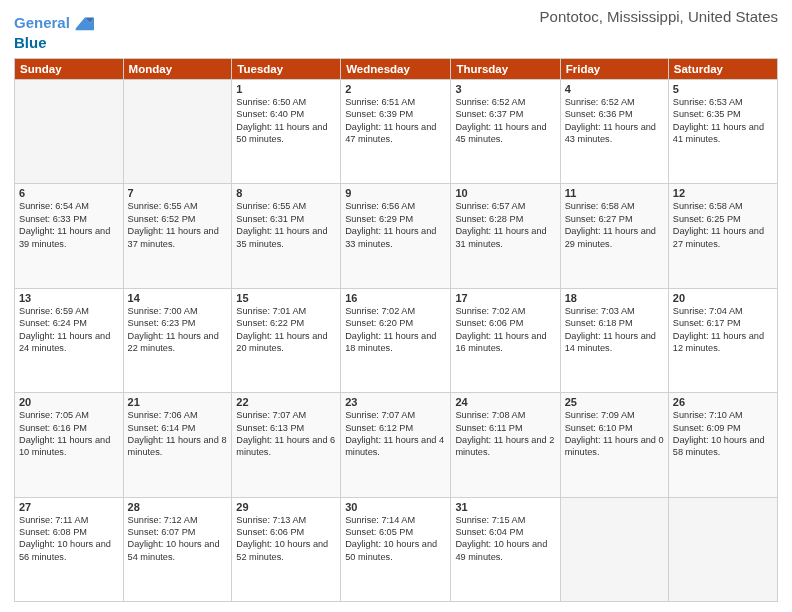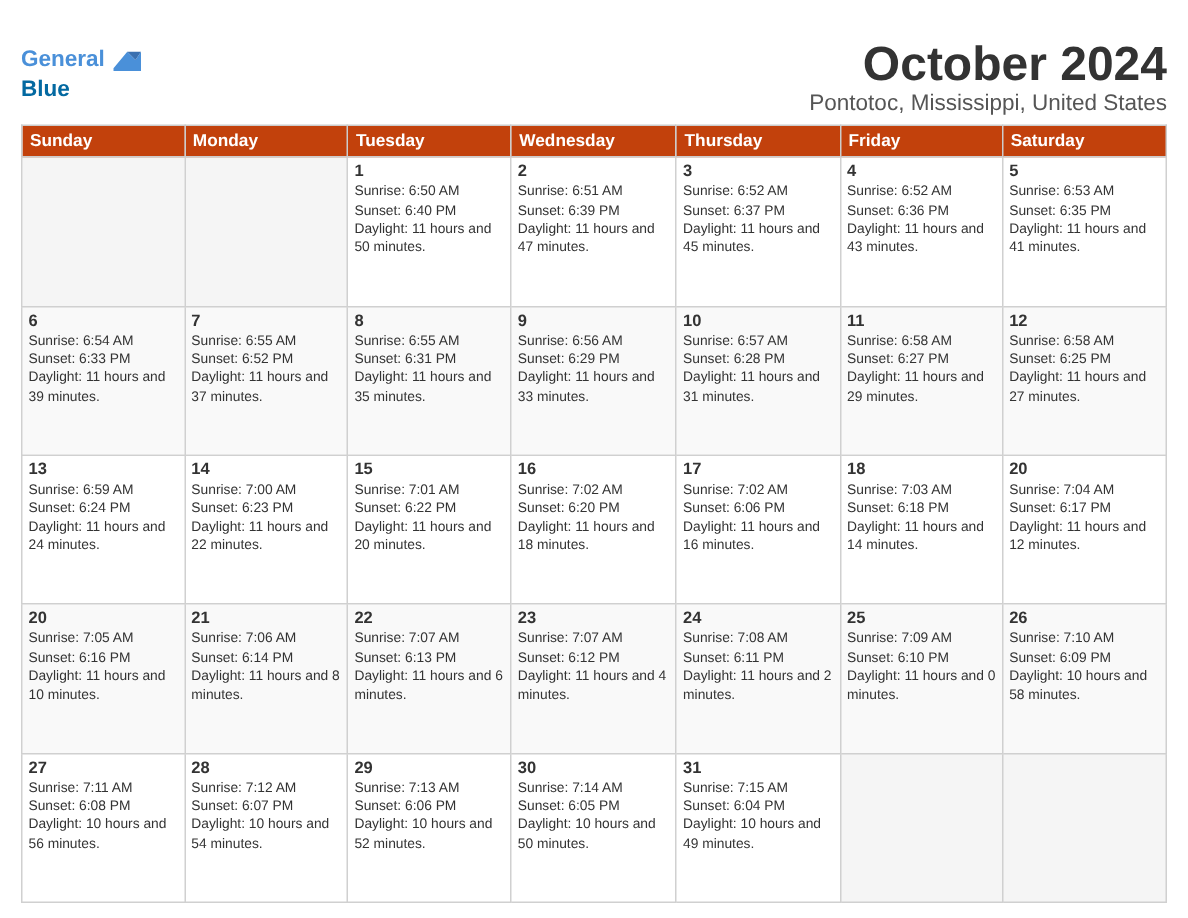--- a/index.html
+++ b/index.html
@@ -6,21 +6,21 @@
     body {
       font-family: Arial, sans-serif;
       background: #fff;
       width: 792px;
       height: 612px;
       overflow: hidden;
     }
     .page {
       width: 792px;
       height: 612px;
-      padding: 25px 14px 10px 14px;
+      padding: 8px 14px 10px 14px;
       display: flex;
       flex-direction: column;
     }
     .header {
       display: flex;
       align-items: flex-start;
       justify-content: space-between;
       margin-bottom: 6px;
     }
     .logo {
@@ -109,21 +109,20 @@
           </span>
           <svg class="logo-icon" viewBox="0 0 24 24">
             <polygon points="4,18 14,6 20,12 24,6 24,20 4,20" fill="#4a90d9"></polygon>
             <polygon points="14,6 20,12 24,6" fill="#3a70b0"></polygon>
           </svg>
         </div>
         <span class="logo-text" style="color:#0369a1;">Blue</span>
       </div>
     </div>
     <div class="title-block">
-      <div class="month-title">October 2024</div>
       <div class="location">Pontotoc, Mississippi, United States</div>
     </div>
   </div>
 
   <table class="calendar-table">
     <thead>
       <tr>
       <th>Sunday</th>
           <th>Monday</th>
           <th>Tuesday</th>

